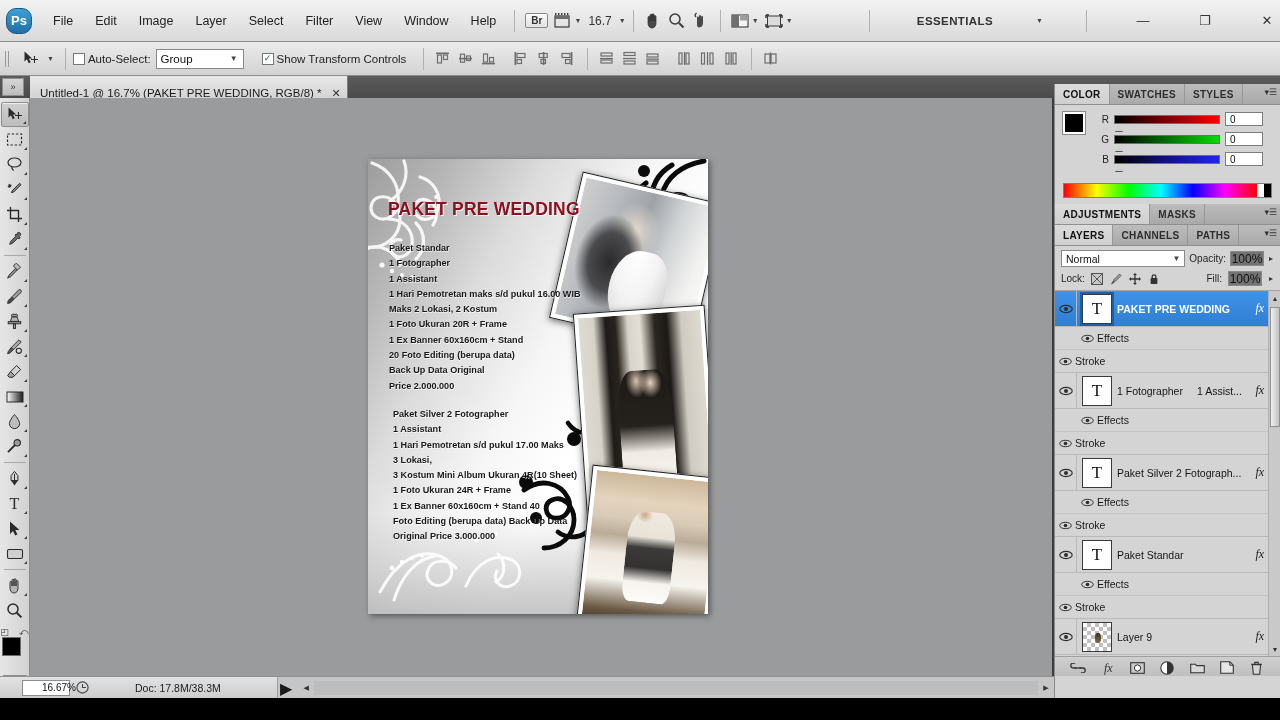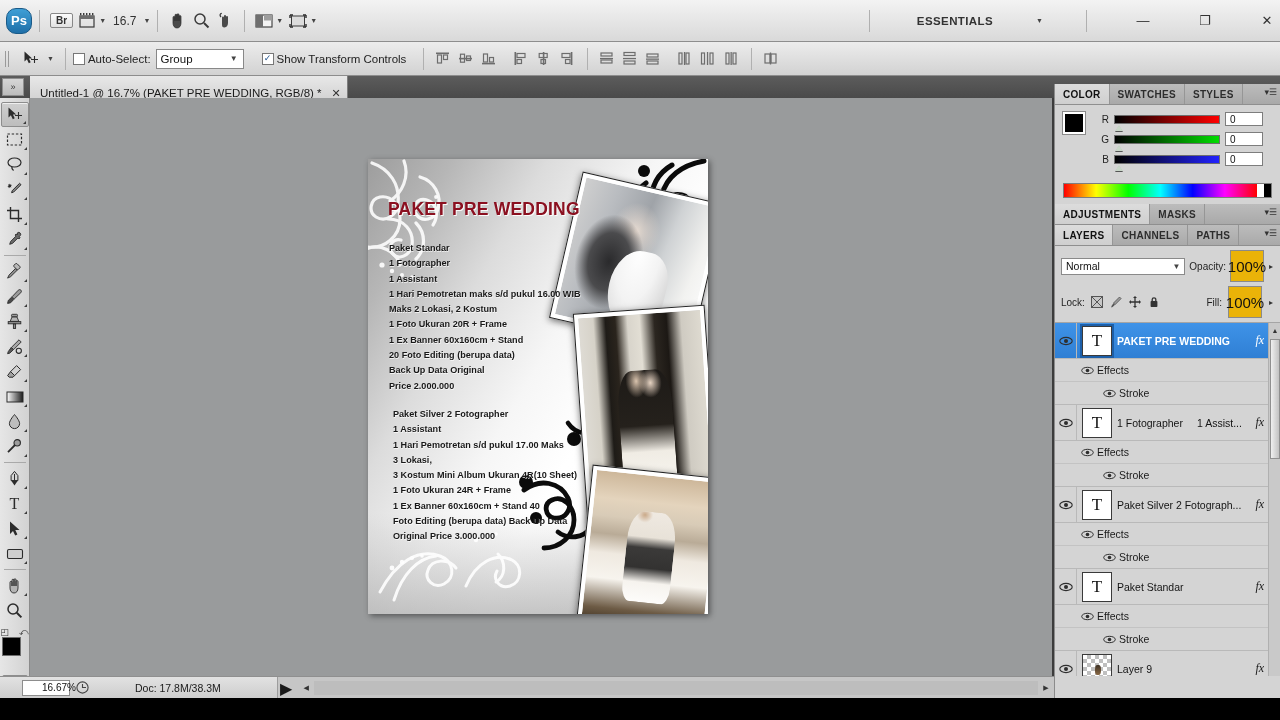--- a/index.html
+++ b/index.html
@@ -286,22 +286,22 @@
     background: #d4d4d4;
   }
   .blend-sel {
     flex: 1; height: 17px; background: #fff; border: 1px solid #8a8a8a;
     font-size: 10.5px; color: #111; display: flex; align-items: center;
     padding: 0 4px; position: relative;
   }
   .blend-sel .caret { position: absolute; right: 4px; font-size: 8px; }
   .mini-label { font-size: 10px; color: #1f1f1f; }
   .mini-field {
-    width: 34px; height: 32px; background: #eab308; border: 1px solid #8a8a8a;
-    font-size: 15px; color: #111; display: flex; align-items: center;
+    width: 34px; height: 15px; background: #737373; border: 1px solid #8a8a8a;
+    font-size: 12px; color: #111; display: flex; align-items: center;
     justify-content: center;
   }
   .stepper { font-size: 8px; color: #333; padding: 0 1px; }
   .lock-row { display: flex; align-items: center; gap: 6px; padding: 0 6px 4px; }
   .lock-icon { width: 13px; height: 13px; display: flex; align-items: center; justify-content: center; }
 
   .layer-list {
     position: relative; background: #d4d4d4;
     height: 366px; overflow: hidden; border-top: 1px solid #a5a5a5;
   }
@@ -345,21 +345,21 @@
   .layer-row.selected .fx-mark { color: #fff; }
   .arrow-up { font-size: 7px; color: #2f2f2f; padding-right: 5px; }
   .layer-row.selected .arrow-up { color: #fff; }
   .sub-row {
     display: flex; align-items: center; height: 23px;
     border-bottom: 1px solid #c3c3c3; background: #d4d4d4;
   }
   .sub-row .eye { border-right: none; width: 20px; }
   .sub-label { font-size: 10.5px; color: #1a1a1a; }
   .sub-row.indent1 { padding-left: 22px; }
-  .sub-row.indent2 { padding-left: 44px; }
+  .sub-row.indent2 { }
   .sub-row.indent2 { border-bottom: 1px solid #b9b9b9; }
   .lscroll {
     position: absolute; right: 0; top: 0; width: 12px; height: 100%;
     background: #c9c9c9; border-left: 1px solid #b0b0b0;
   }
   .lscroll .thumbbar {
     position: absolute; left: 1px; top: 16px; width: 10px; height: 120px;
     background: linear-gradient(90deg,#f0f0f0,#c2c2c2); border: 1px solid #909090;
   }
   .lscroll .up, .lscroll .dn {
@@ -403,20 +403,31 @@
   }
   svg { display: block; }
 </style>
 </head>
 <body>
 
 <div id="app">
 
   <div class="menubar">
     <div class="ps-logo">Ps</div>
+    <div class="menu-items">
+      <div class="menu-item">File</div>
+      <div class="menu-item">Edit</div>
+      <div class="menu-item">Image</div>
+      <div class="menu-item">Layer</div>
+      <div class="menu-item">Select</div>
+      <div class="menu-item">Filter</div>
+      <div class="menu-item">View</div>
+      <div class="menu-item">Window</div>
+      <div class="menu-item">Help</div>
+    </div>
 
     <div class="mb-sep"></div>
     <div class="tb-btn">
       <span class="br-btn">Br</span>
     </div>
     <div class="tb-btn">
       <svg width="17" height="15" viewBox="0 0 17 15">
         <rect x="1" y="3" width="14" height="11" fill="none" stroke="#3a3a3a" stroke-width="1.2"></rect>
         <rect x="1" y="3" width="14" height="3" fill="#6c6c6c"></rect>
         <g fill="#3a3a3a">

